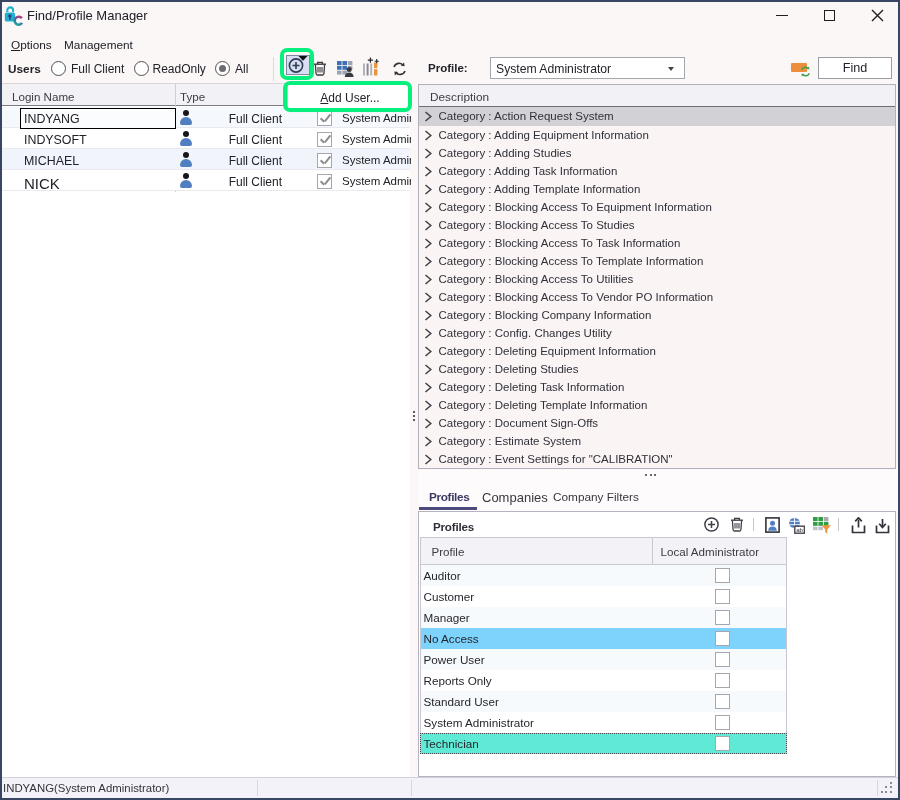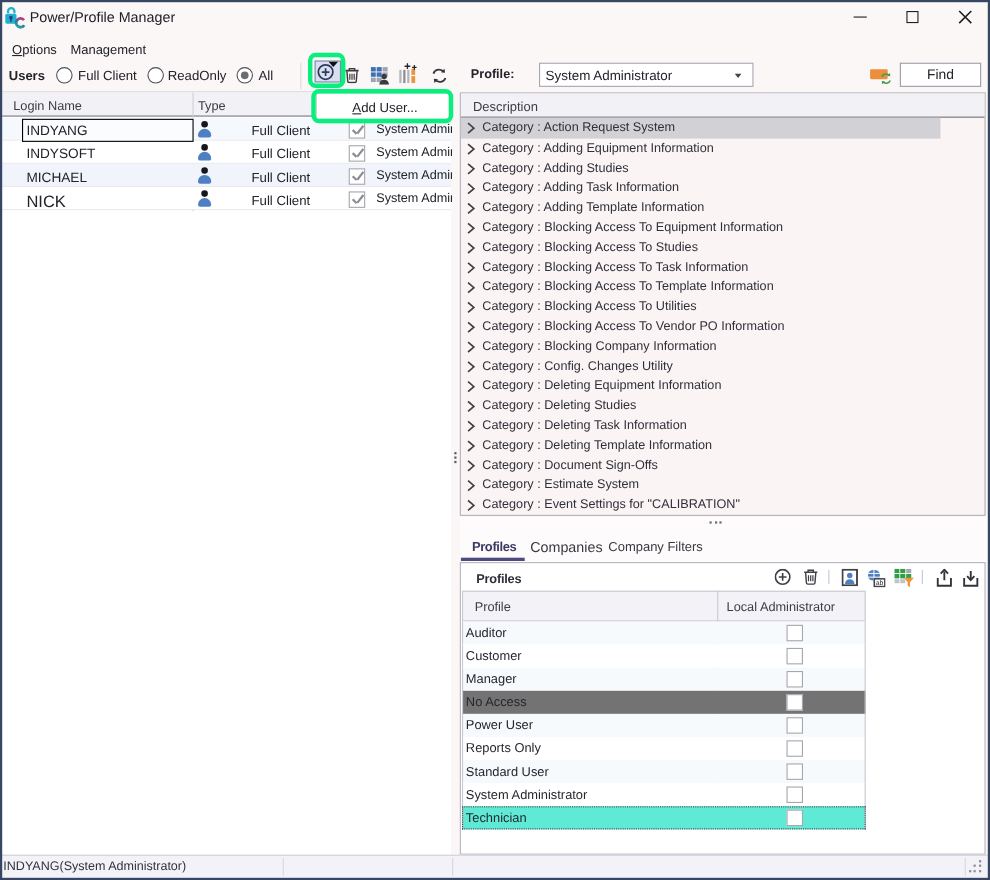--- a/index.html
+++ b/index.html
@@ -5,21 +5,21 @@
 html,body{width:900px;height:800px;overflow:hidden}
 body{font-family:"Liberation Sans",sans-serif;position:relative;background:#fbf7f6;font-size:12px;color:#22222a}
 .a{position:absolute}
 .line{position:absolute;background:#d8d6d6}
 .b{font-weight:bold}
 .vc{display:flex;align-items:center}
 .radio{position:absolute;width:15px;height:15px;border:1px solid #4f4f57;border-radius:50%;background:#fff}
 .radio .dot{position:absolute;left:3px;top:3px;width:7px;height:7px;border-radius:50%;background:#6b6b72}
 .cb{position:absolute;width:15px;height:15px;border:1px solid #a6a6ad;background:#fff}
 .row{position:absolute;left:2px;width:408px;height:21px}
-.cat{position:absolute;left:419px;width:436px;height:18px;display:flex;align-items:center}
+.cat{position:absolute;left:419px;width:476px;height:18px;display:flex;align-items:center}
 .cat .t{margin-left:19.5px;font-size:11.5px;color:#30303a}
 .prow{position:absolute;left:420px;width:367px;height:21px;border-left:1px solid #c9c7d1;border-right:1px solid #c9c7d1}
 .prow .nm{position:absolute;left:2.5px;top:0;height:21px;display:flex;align-items:center;font-size:11.7px;color:#26262e}
 .prow .pcb{position:absolute;left:294px;top:3px}
 .cvg{position:absolute;left:3.5px;top:2.6px}
 .fc{left:210px;width:72px;text-align:right;font-size:12px}
 .sa{left:342px;width:69px;overflow:hidden;white-space:nowrap;font-size:11.5px}
 .persn{width:13px;height:15px}
 .persn:before{content:"";position:absolute;left:3.6px;top:0;width:6px;height:6px;border-radius:50%;background:#16161c}
 .persn:after{content:"";position:absolute;left:0.5px;top:7px;width:12px;height:8px;border-radius:6px 6px 2px 2px;background:#4f7fc1}
@@ -36,21 +36,21 @@
         <stop offset="0.55" stop-color="#3a6fa8"></stop>
         <stop offset="1" stop-color="#1ea89b"></stop>
       </linearGradient>
     </defs>
   <path d="M5.3 9 V7.3 a2.9 2.9 0 0 1 5.8 0 V9" fill="none" stroke="#1fb0cd" stroke-width="2.1"></path>
   <rect x="2.8" y="9.5" width="10.2" height="9" rx="1.6" fill="#1fb0cd"></rect>
   <circle cx="7.9" cy="13" r="1.7" fill="#2b3f8a"></circle>
   <rect x="7.2" y="13.6" width="1.5" height="3.2" fill="#2b3f8a"></rect>
   <path d="M19.8 15.3 a4 4 0 1 0 0.2 4.6" fill="none" stroke="url(#cg)" stroke-width="2.6"></path>
 </svg>
-<div class="a" style="left:27px;top:7.5px;font-size:13px;color:#20202a">Power/Profile Manager</div>
+<div class="a" style="left:27px;top:7.5px;font-size:13px;color:#20202a">Find/Profile Manager</div>
 <div class="a" style="left:776px;top:14.5px;width:12px;height:1.6px;background:#1e1e1e"></div>
 <div class="a" style="left:824px;top:10px;width:10.5px;height:10.5px;border:1.4px solid #1e1e1e"></div>
 <svg class="a" style="left:871px;top:9px" width="13" height="13">
     <path d="M1 1 L12 12 M12 1 L1 12" stroke="#1e1e1e" stroke-width="1.4"></path>
   </svg>
 
 <div class="a" style="left:11px;top:37.5px;font-size:11.8px"><span style="text-decoration:underline">O</span>ptions</div>
 <div class="a" style="left:64px;top:37.5px;font-size:11.8px">Management</div>
 
 <div class="a b" style="left:8px;top:62px;font-size:11.8px">Users</div>
@@ -359,21 +359,21 @@
       <span class="cb pcb"></span>
     </div>
   <div class="prow" style="top:586px;background:#fff">
       <span class="nm">Customer</span>
       <span class="cb pcb"></span>
     </div>
   <div class="prow" style="top:607px;background:#f7fafd">
       <span class="nm">Manager</span>
       <span class="cb pcb"></span>
     </div>
-  <div class="prow" style="top:628px;background:#737373">
+  <div class="prow" style="top:628px;background:#7dd3fc">
       <span class="nm">No Access</span>
       <span class="cb pcb"></span>
     </div>
   <div class="prow" style="top:649px;background:#f7fafd">
       <span class="nm">Power User</span>
       <span class="cb pcb"></span>
     </div>
   <div class="prow" style="top:670px;background:#fff">
       <span class="nm">Reports Only</span>
       <span class="cb pcb"></span>

